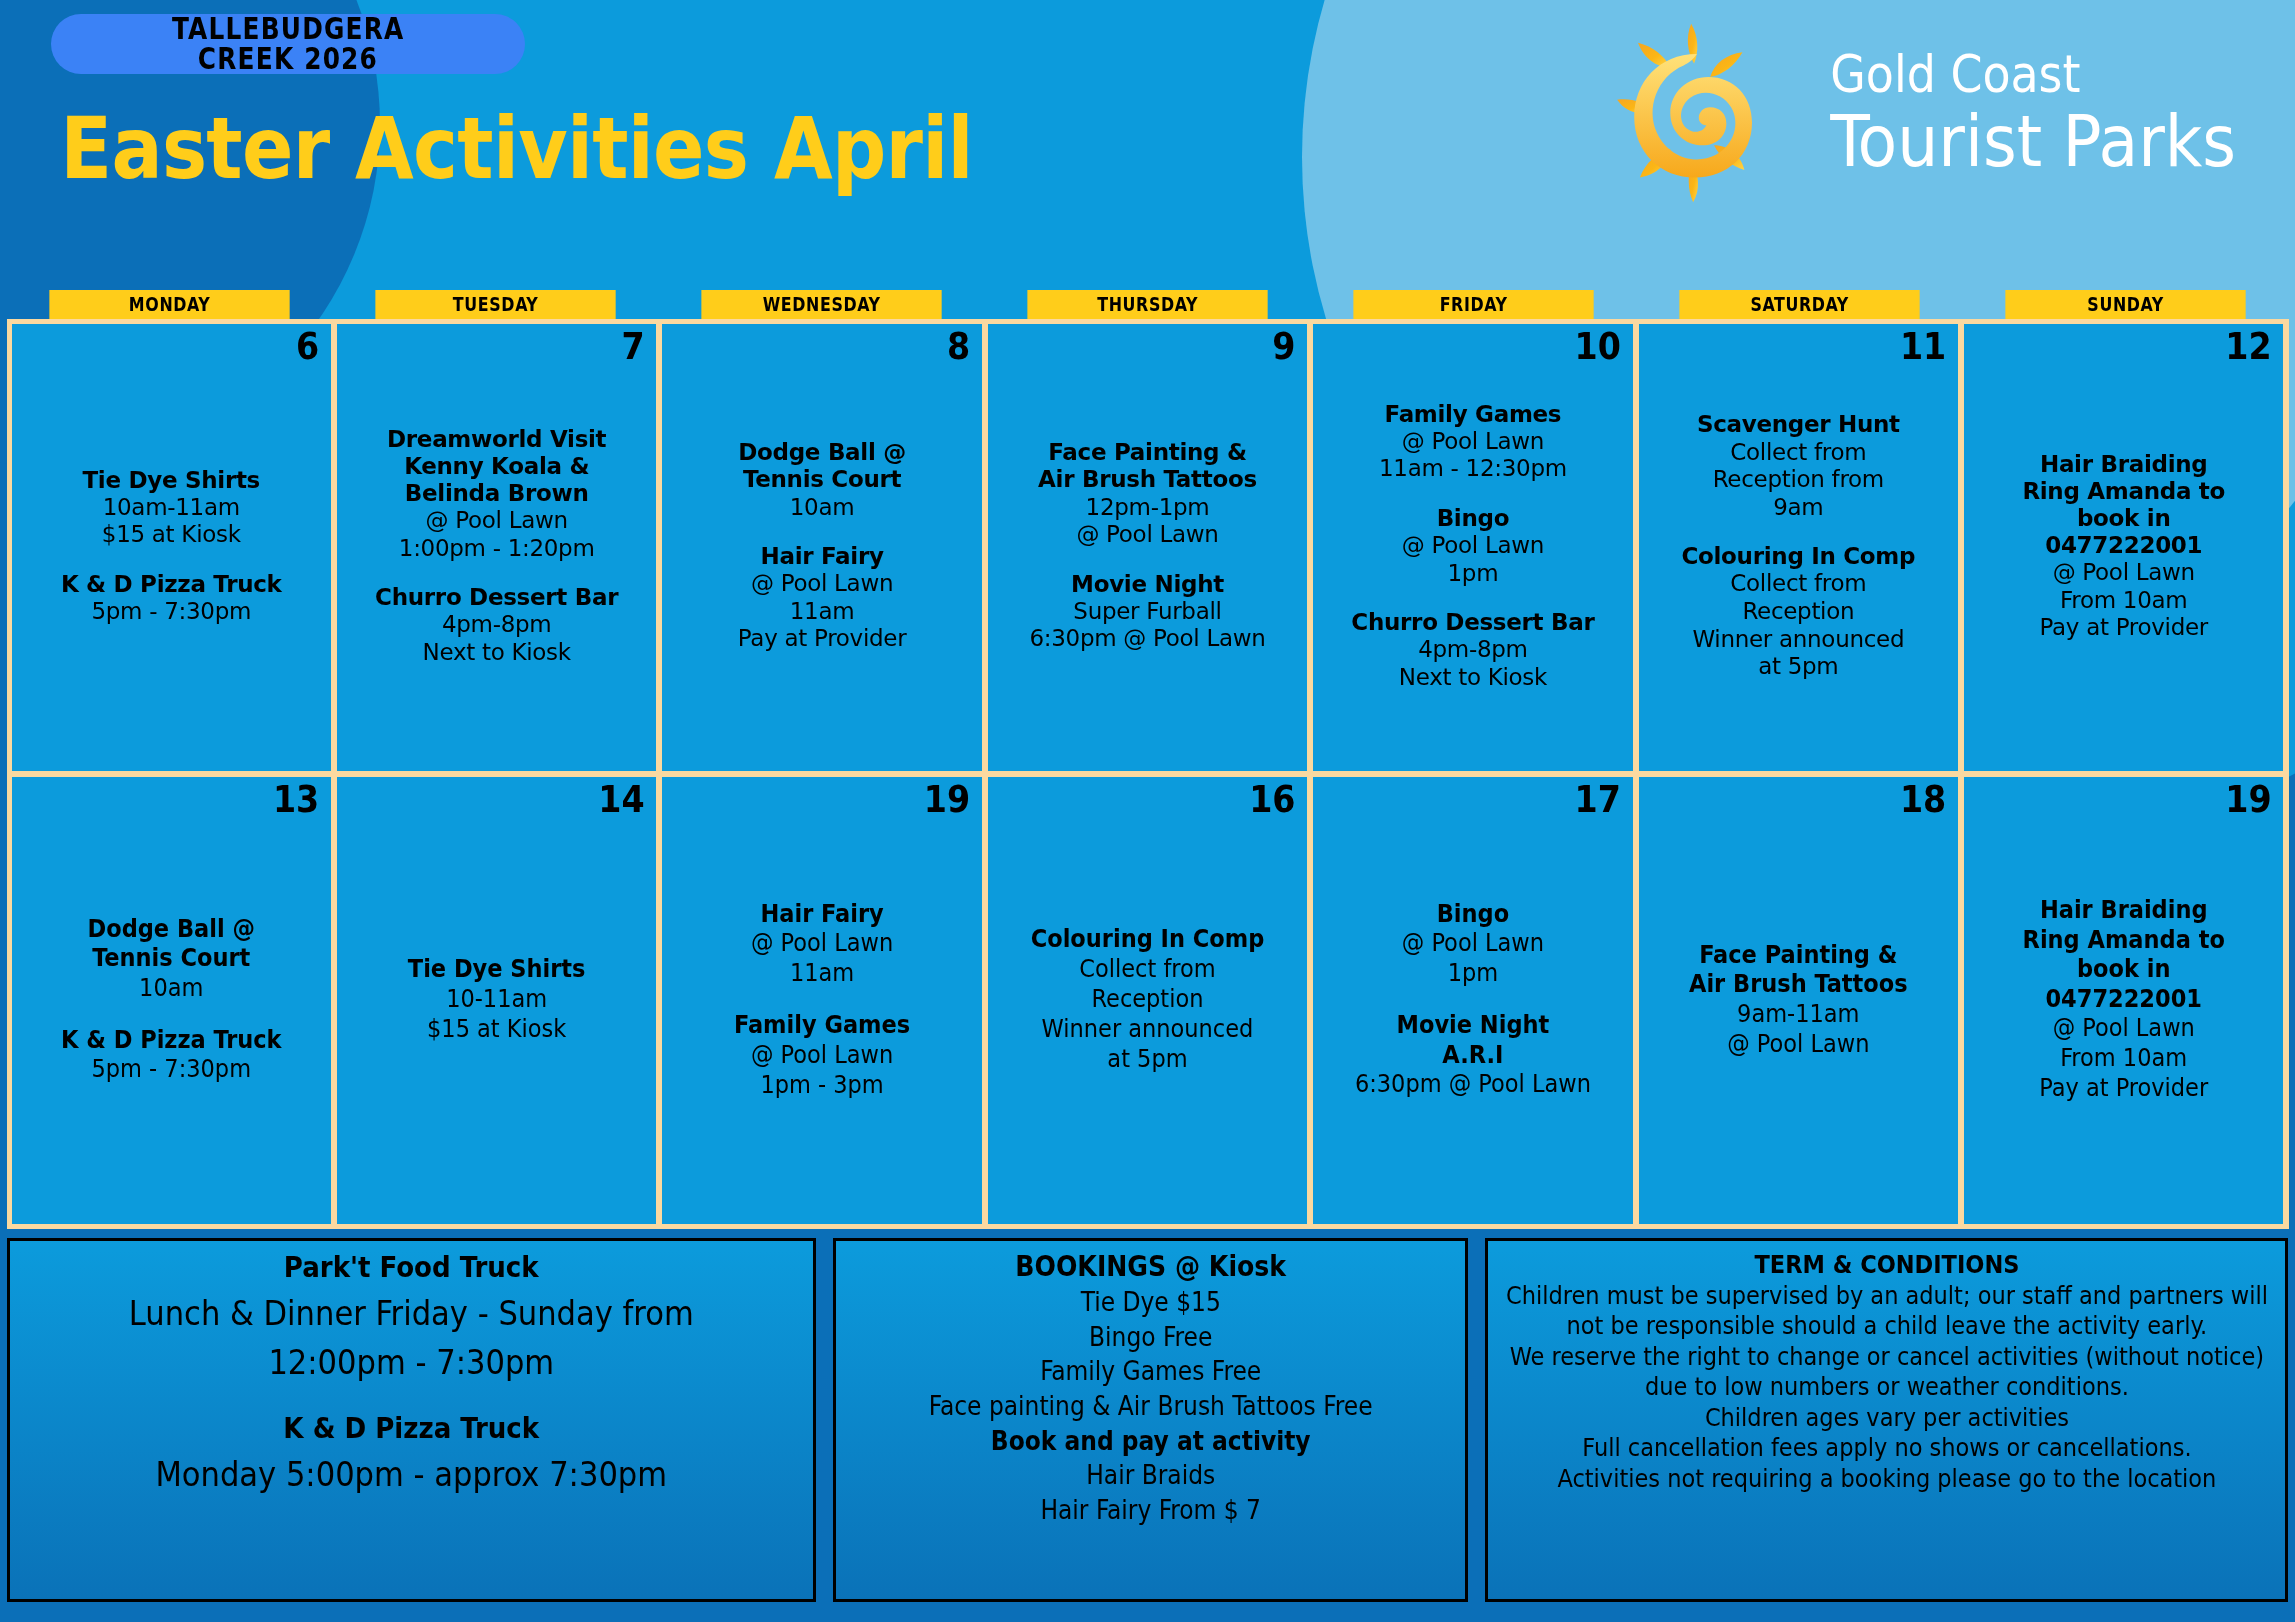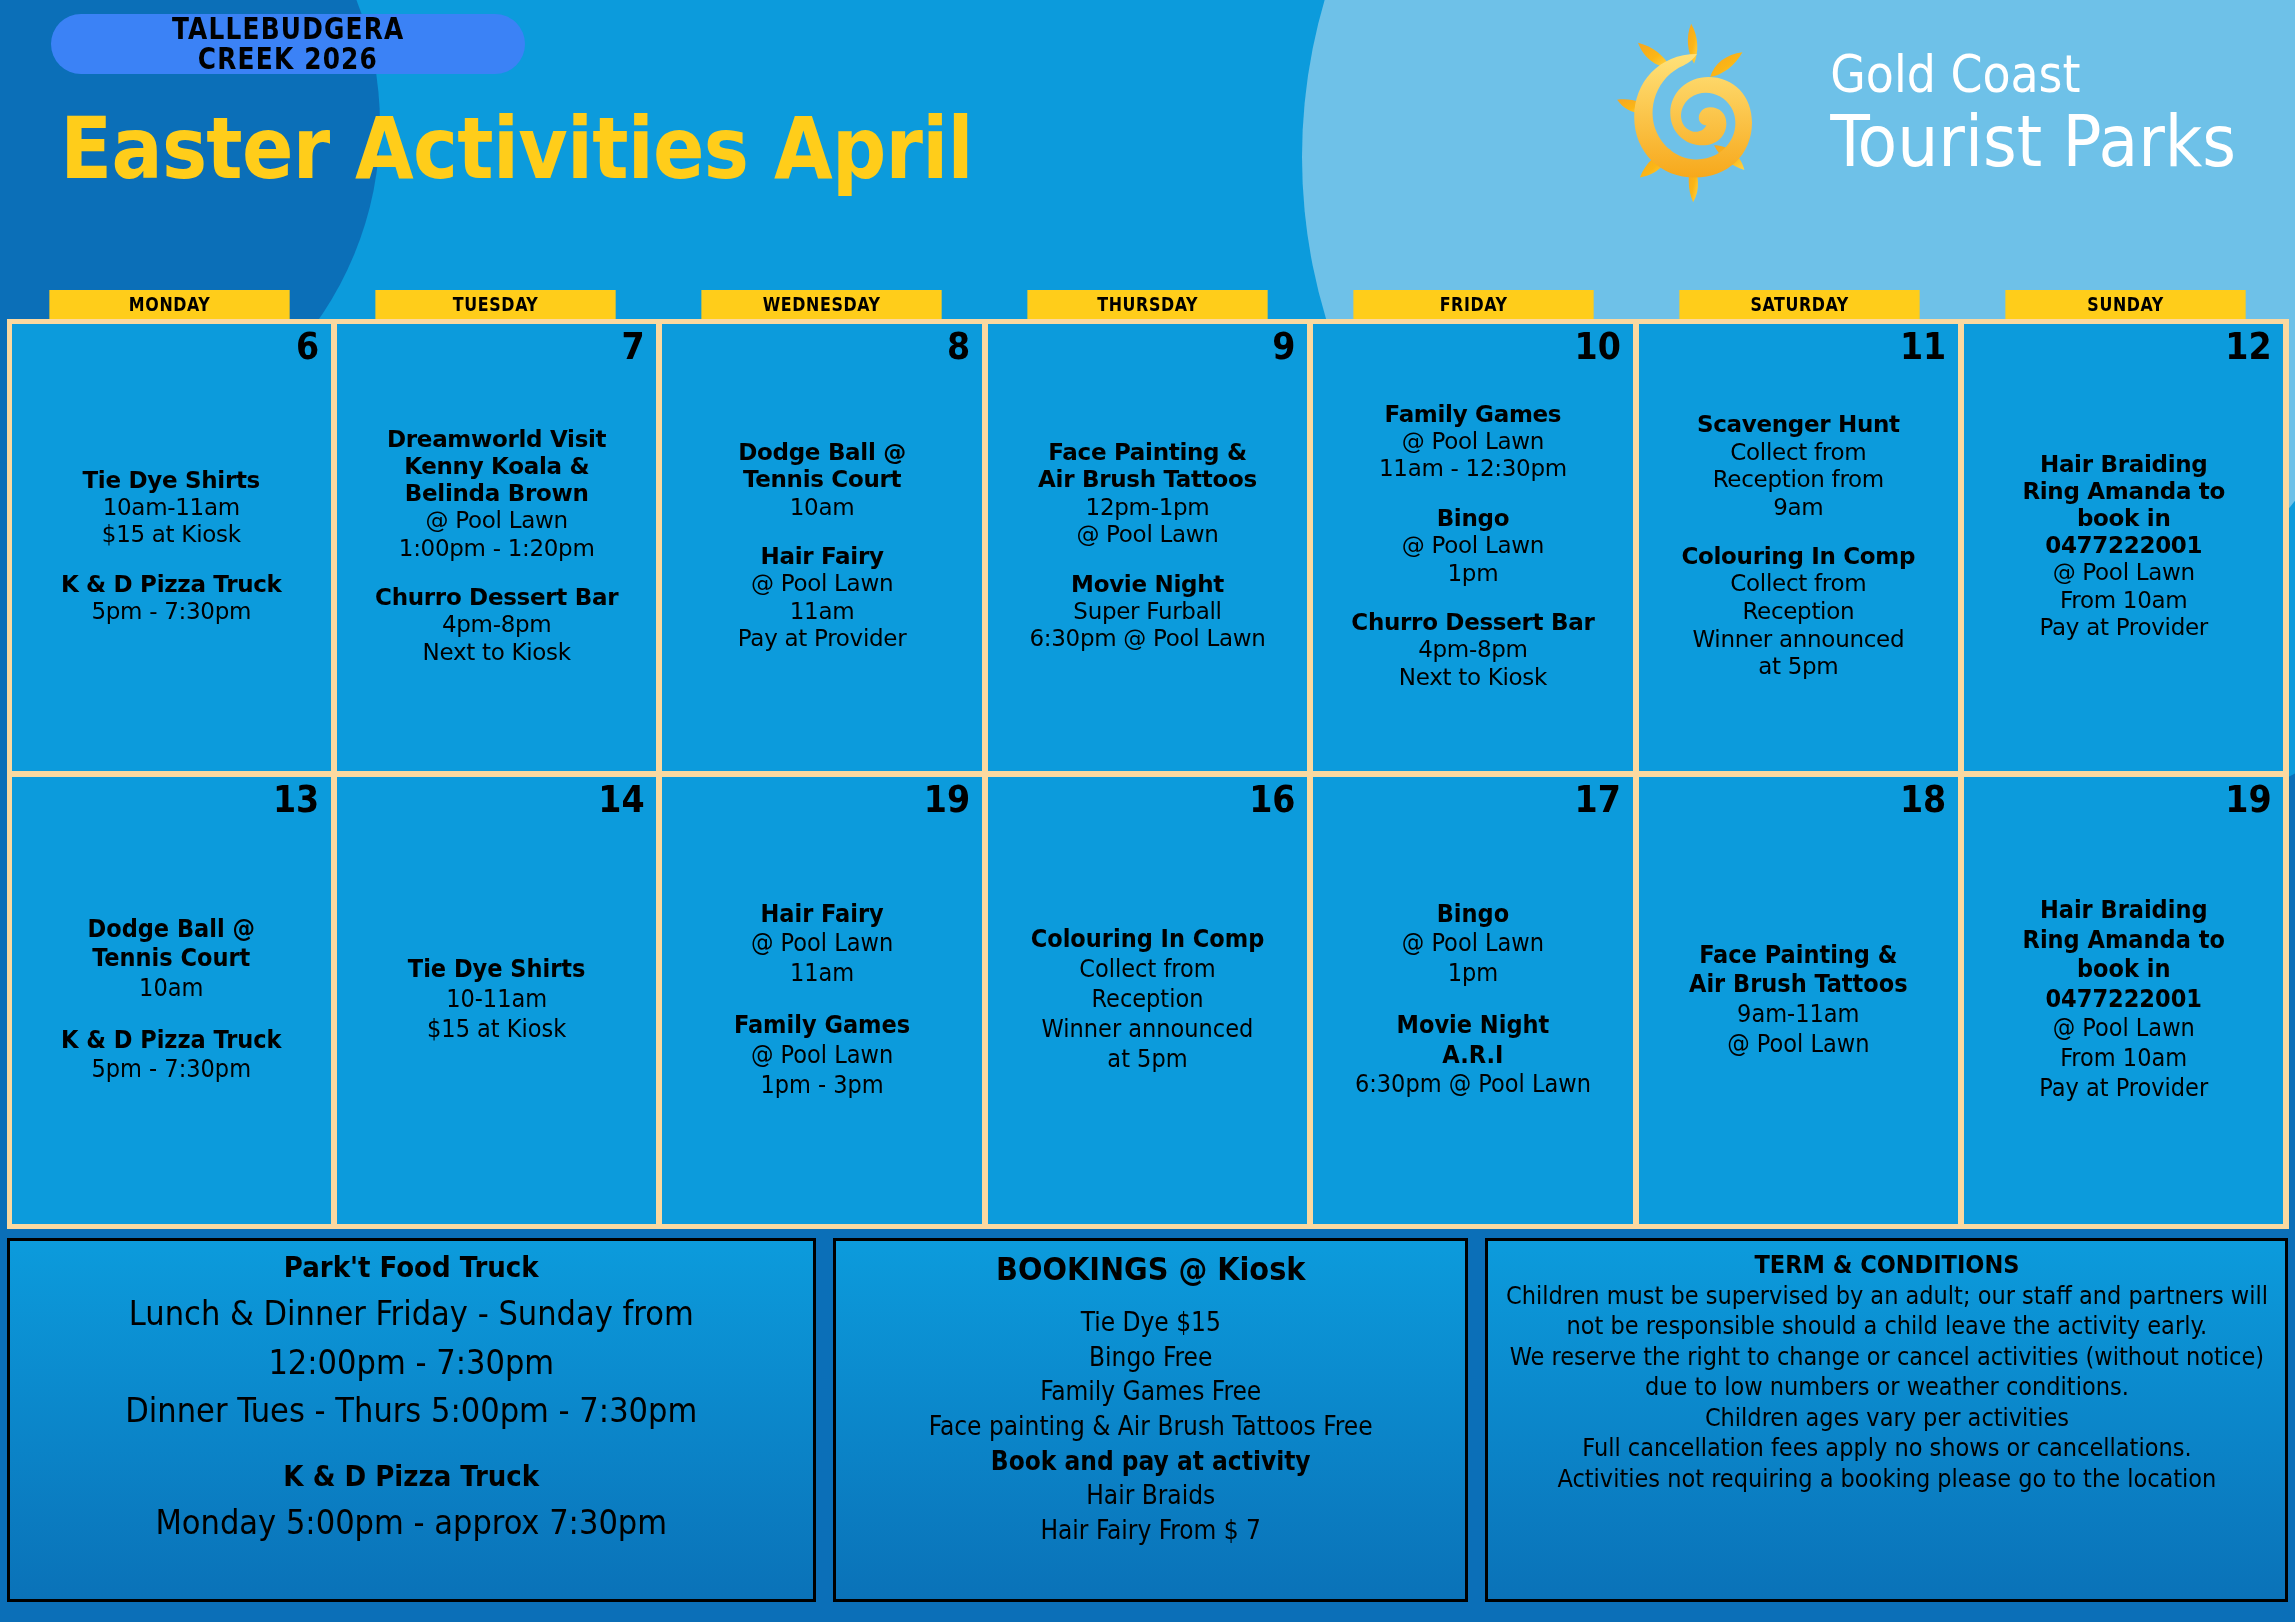--- a/index.html
+++ b/index.html
@@ -161,21 +161,21 @@
   }
   .info-box .ln {
     font-family:"DejaVu Sans Condensed","Liberation Sans Narrow","Liberation Sans", sans-serif;
     color:#000; text-align:center;
   }
   .info-box .ln.b { font-weight:bold; }
   .spacer { height:25px; }
 
   #box-food .ttl { font-size:29px; margin-bottom:5.2px; }
   #box-food .ln  { font-size:34px; line-height:1.42; }
-  #box-book .ttl { font-size:32px; margin-bottom:17px; }
+  #box-book .ttl { font-size:28px; margin-bottom:2px; }
   #box-book .ln  { font-size:26px; line-height:1.33; }
   #box-terms .ttl{ font-size:25px; margin-bottom:1.3px; }
   #box-terms .ln { font-size:25px; line-height:1.22; }
 </style>
 </head>
 <body>
 
 <div id="bg">
   <div class="circ c-mid"></div>
   <div class="circ c-mid2"></div>
@@ -463,21 +463,20 @@
     </div>
   </div>
 
 <div id="footer">
 
   <div class="info-box" id="box-food">
     <div class="ttl">Park't Food Truck</div>
     <div id="food-lines">
         <div class="ln">Lunch &amp; Dinner Friday - Sunday from</div>
         <div class="ln">12:00pm - 7:30pm</div>
-        <div class="ln">Dinner  Tues - Thurs 5:00pm - 7:30pm</div>
       </div>
     <div class="spacer"></div>
     <div class="ttl">K &amp; D Pizza Truck</div>
     <div id="food-lines2">
         <div class="ln">Monday 5:00pm - approx 7:30pm</div>
       </div>
   </div>
 
   <div class="info-box" id="box-book">
     <div class="ttl">BOOKINGS @ Kiosk</div>

